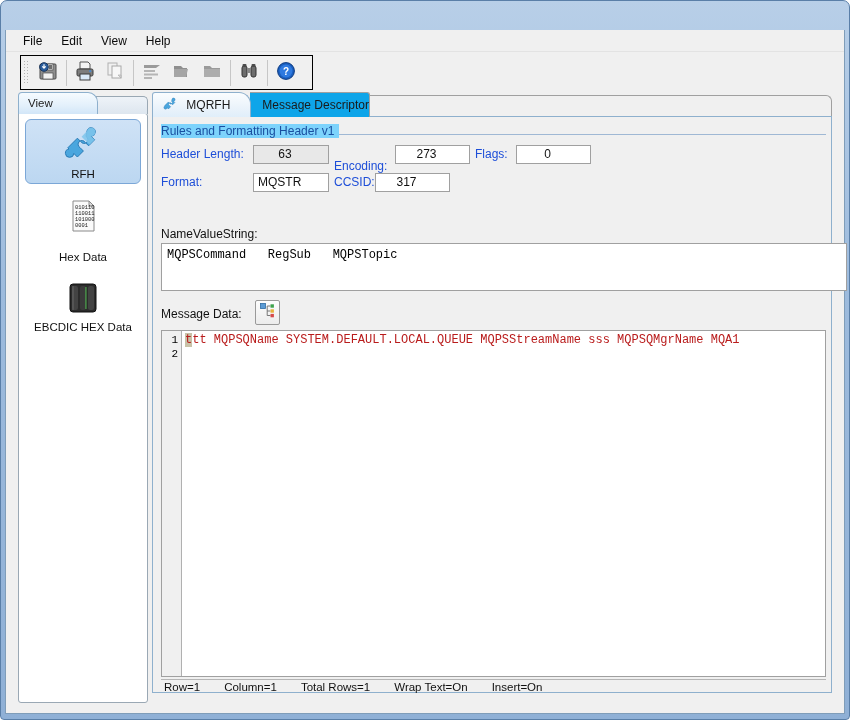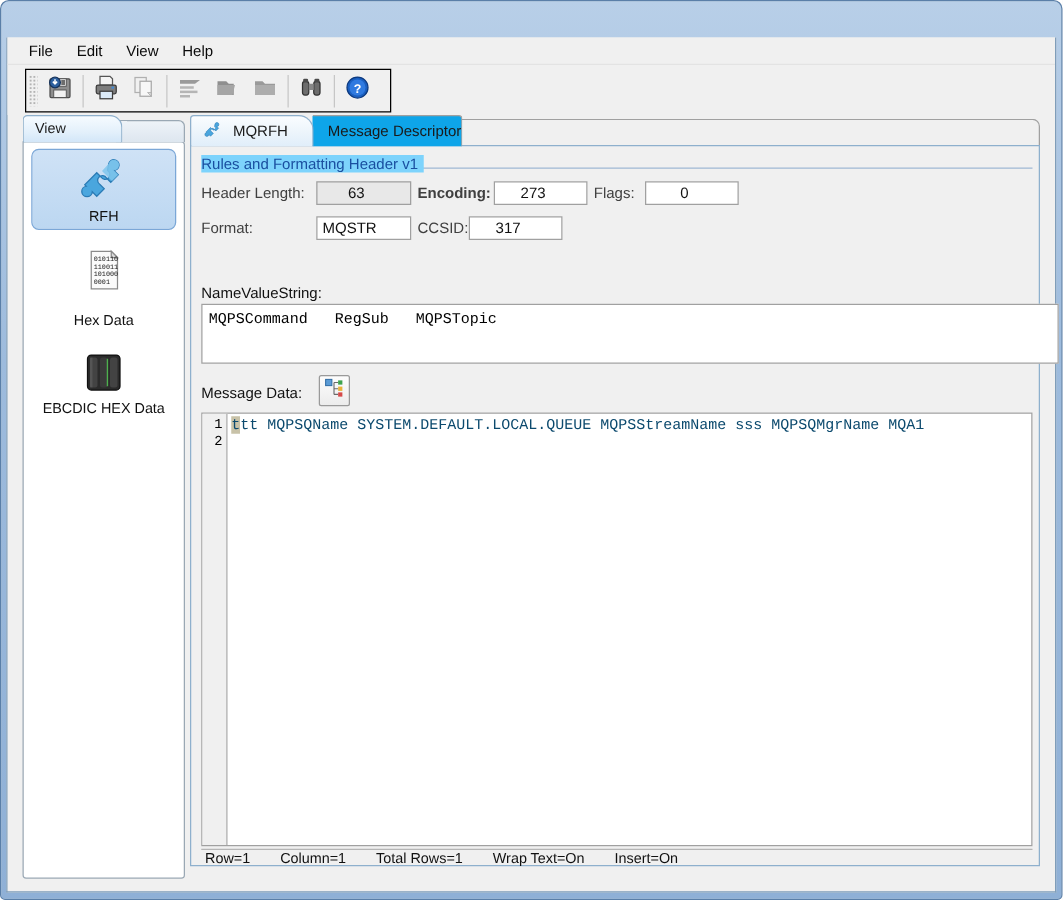--- a/index.html
+++ b/index.html
@@ -183,21 +183,21 @@
     position: absolute; left: 8px; top: 7px;
     font-size: 12px; color: #1a4fa0;
     background: #7dd3fc; padding-right: 5px; z-index: 2;
   }
   #group-rule {
     position: absolute; left: 8px; top: 17px; width: 665px; height: 1px;
     background: #9fb8d4;
   }
 
   
-  .lbl { position: absolute; font-size: 12px; color: #404040; }
+  .lbl { position: absolute; font-size: 12px; color: #1d4ed8; }
   .fld {
     position: absolute; height: 19px;
     background: #ffffff;
     border: 1px solid #a0a0a0;
     font-size: 12px; color: #111;
     text-align: center; line-height: 17px;
     padding-right: 12px;
     font-family: "Liberation Sans", sans-serif;
   }
   .fld.readonly { background: #e8e8e8; }
@@ -231,21 +231,21 @@
     display: flex;
   }
   #gutter {
     width: 20px; background: #f0f0f0; border-right: 1px solid #b0b0b0;
     font-family: "Liberation Mono", monospace; font-size: 11px; color: #000;
     text-align: right; padding: 2px 3px 0 0; line-height: 14px;
     user-select: none;
   }
   #editor-text {
     flex: 1; padding: 2px 0 0 3px;
-    font-family: "Liberation Mono", monospace; font-size: 12px; color: #0c4a6e;
+    font-family: "Liberation Mono", monospace; font-size: 12px; color: #b91c1c;
     line-height: 14px; white-space: pre; overflow: hidden;
   }
   .caret-char { background: #c8c2a8; }
 
   
   #statusbar {
     position: absolute; left: 8px; top: 562px; width: 665px; height: 15px;
     border-top: 1px solid #b5b5b5;
     font-size: 11.5px; color: #111;
     display: flex; align-items: center;
@@ -432,21 +432,21 @@
         </div>
 
         <div id="tabcontent">
 
           <div id="group-rule"></div>
           <div id="group-label">Rules and Formatting Header v1</div>
 
           <div class="lbl" style="left:8px; top:30px;">Header Length:</div>
           <div class="fld readonly" style="left:100px; top:28px; width:76px;">63</div>
 
-          <div class="lbl" style="left:181px; top:30px;font-weight:bold;">Encoding:</div>
+          <div class="lbl" style="left:181px; top:42px;">Encoding:</div>
           <div class="fld" style="left:242px; top:28px; width:75px;">273</div>
 
           <div class="lbl" style="left:322px; top:30px;">Flags:</div>
           <div class="fld" style="left:363px; top:28px; width:75px;">0</div>
 
           <div class="lbl" style="left:8px; top:58px;">Format:</div>
           <div class="fld left" style="left:100px; top:56px; width:76px;">MQSTR</div>
 
           <div class="lbl" style="left:181px; top:58px;">CCSID:</div>
           <div class="fld" style="left:222px; top:56px; width:75px;">317</div>

